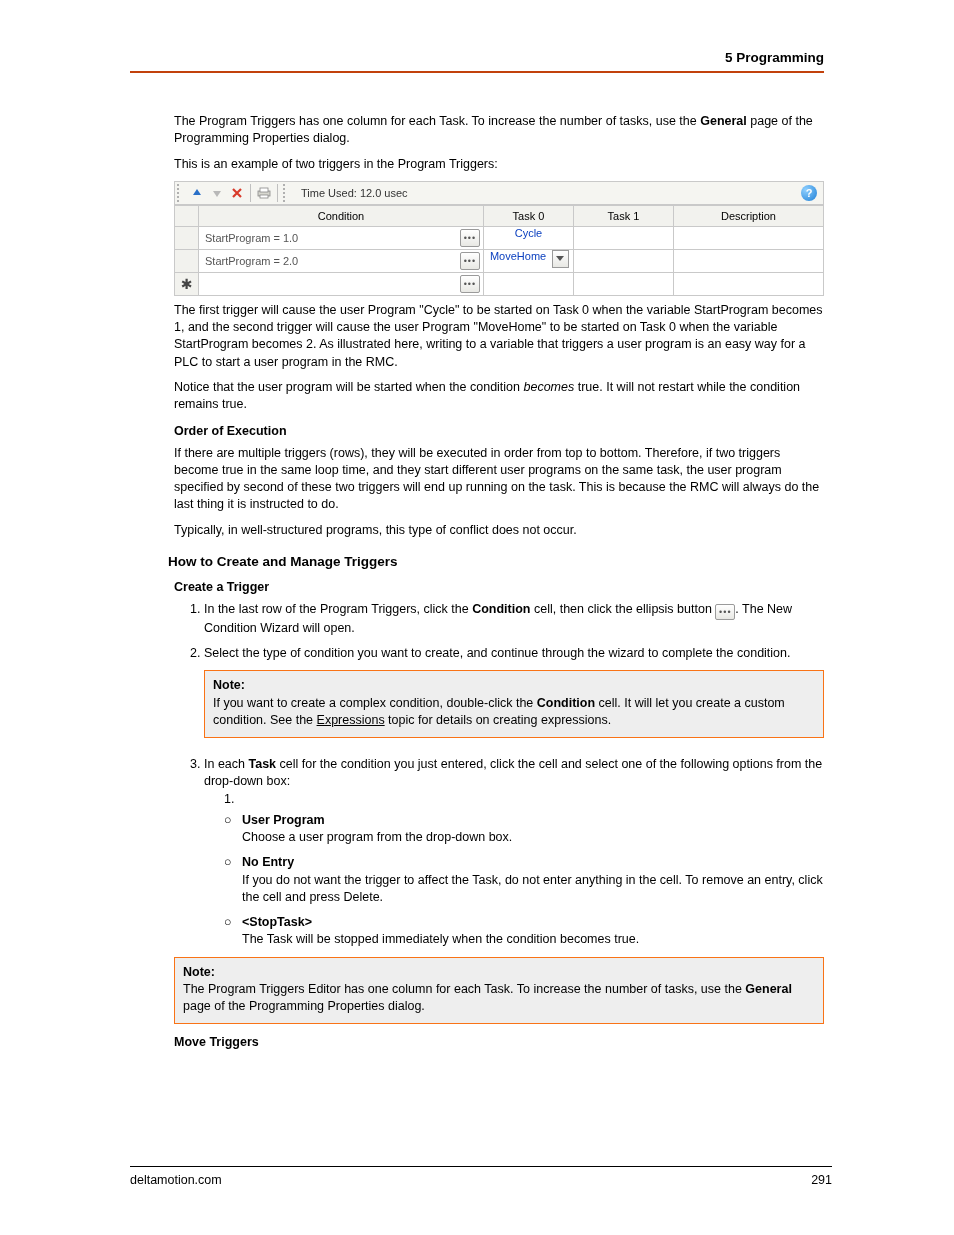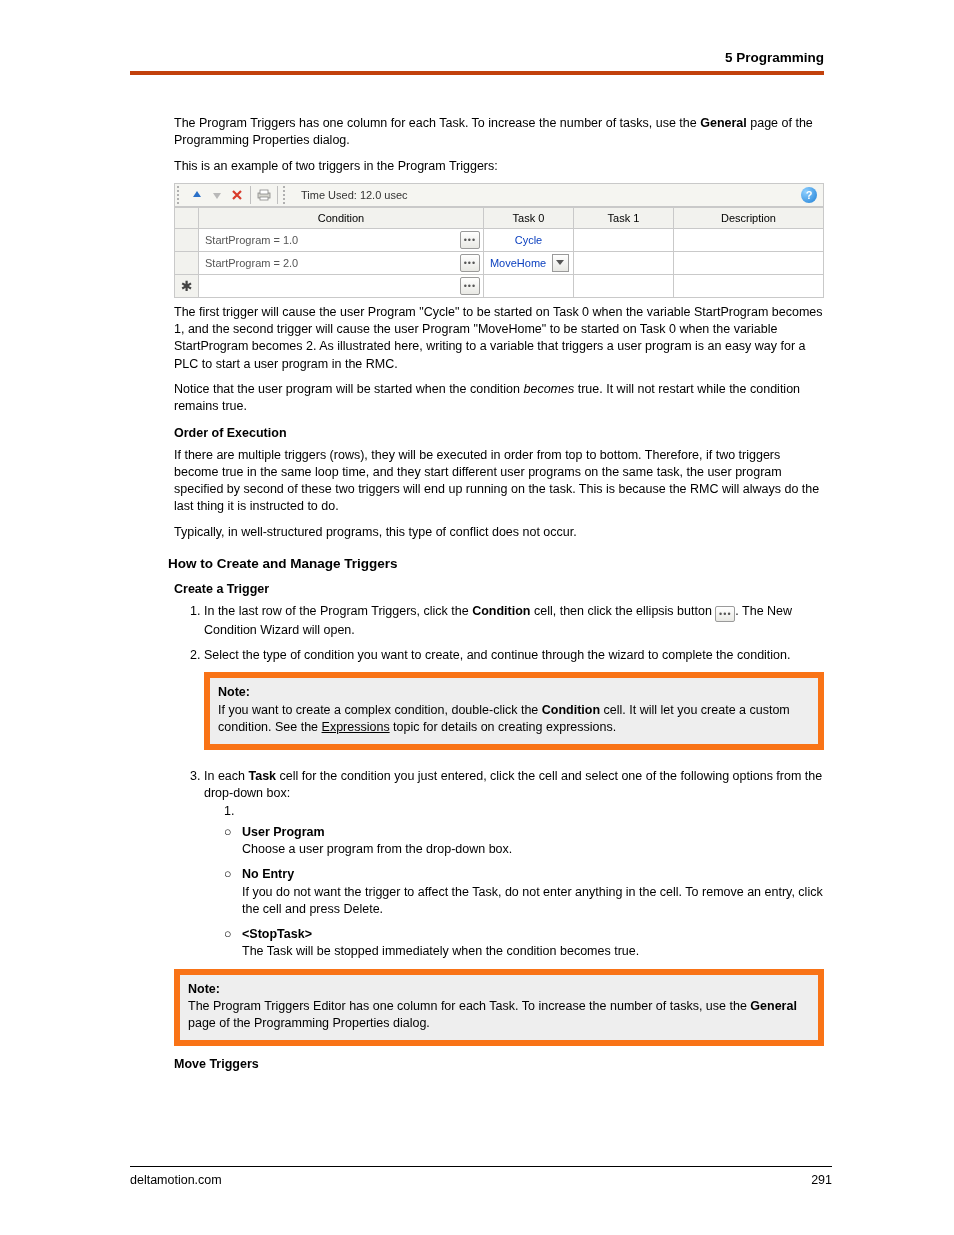--- a/index.html
+++ b/index.html
@@ -14,21 +14,21 @@
     height: 1235px;
     position: relative;
     box-sizing: border-box;
     padding: 50px 130px 0 130px;
   }
   .header {
     text-align: right;
     font-weight: bold;
     font-size: 13.5px;
     padding-bottom: 6px;
-    border-bottom: 4px solid #c2410c;
+    border-bottom: 2px solid #c2410c;
     margin-bottom: 40px;
   }
   .footer {
     position: absolute;
     left: 130px;
     right: 122px;
     bottom: 48px;
     border-top: 1px solid #000;
     padding-top: 6px;
     font-size: 12.5px;
@@ -39,21 +39,21 @@
   .block { margin-left: 44px; }
   .subhead { font-weight: bold; margin: 0 0 4px 0; }
   .hsec { font-weight: bold; font-size: 13.5px; margin: 14px 0 8px 0; padding-left: 38px; }
   ol.numlist { margin: 0 0 0 30px; padding: 0; }
   ol.numlist > li { margin-bottom: 8px; line-height: 1.38; }
   .sublist { margin: 0 0 0 20px; padding: 0; list-style: none; }
   .sublist .ord { margin-bottom: 4px; }
   .sublist .bull { display: flex; margin-bottom: 8px; }
   .sublist .bull .mk { width: 18px; flex: none; }
   .notebox {
-    border: 6px solid #f97316;
+    border: 1px solid #f97316;
     background: #eee;
     padding: 6px 8px 8px 8px;
     margin: 4px 0 10px 0;
     line-height: 1.38;
   }
   .underline { text-decoration: underline; }
   
   .tbl {
     width: 100%;
     border-collapse: collapse;
@@ -103,21 +103,21 @@
   .tbl td.rowhdr { background: #f2f2ee; text-align: center; }
   .condcell { display: flex; align-items: center; height: 22px; }
   .condtxt { flex: 1; color: #555; padding-left: 6px; }
   .ellips {
     width: 18px; height: 16px; margin-right: 3px;
     border: 1px solid #9a9a9a; border-radius: 2px;
     background: linear-gradient(#fff,#e8e8e4);
     display: flex; align-items: center; justify-content: center;
     font-size: 9px; letter-spacing: 1px; color: #555;
   }
-  .task0 { display: flex; align-items: center; height: 22px; padding: 0 4px; }
+  .task0 { display: flex; height: 22px; padding: 0 4px; }
   .task0 .val { flex: 1; text-align: center; color: #0a3fbf; }
   .task0 .dd {
     width: 15px; height: 16px; border: 1px solid #9a9a9a;
     background: linear-gradient(#fff,#e8e8e4);
     display: flex; align-items: center; justify-content: center;
   }
   .star { color: #444; font-size: 14px; }
   svg { display: block; }
   .inlineEllips {
     display: inline-flex; align-items: center; justify-content: center;

